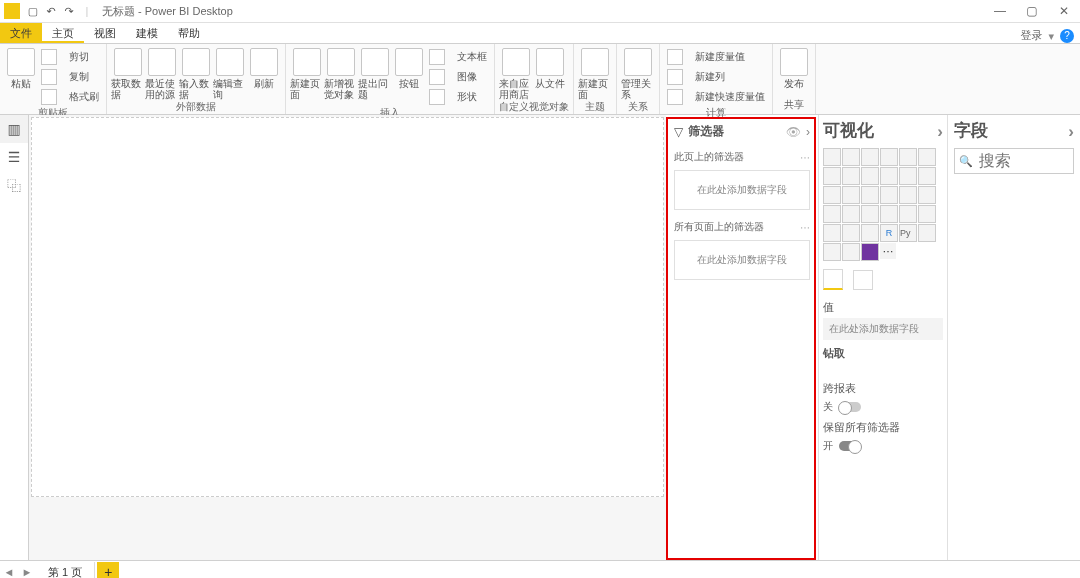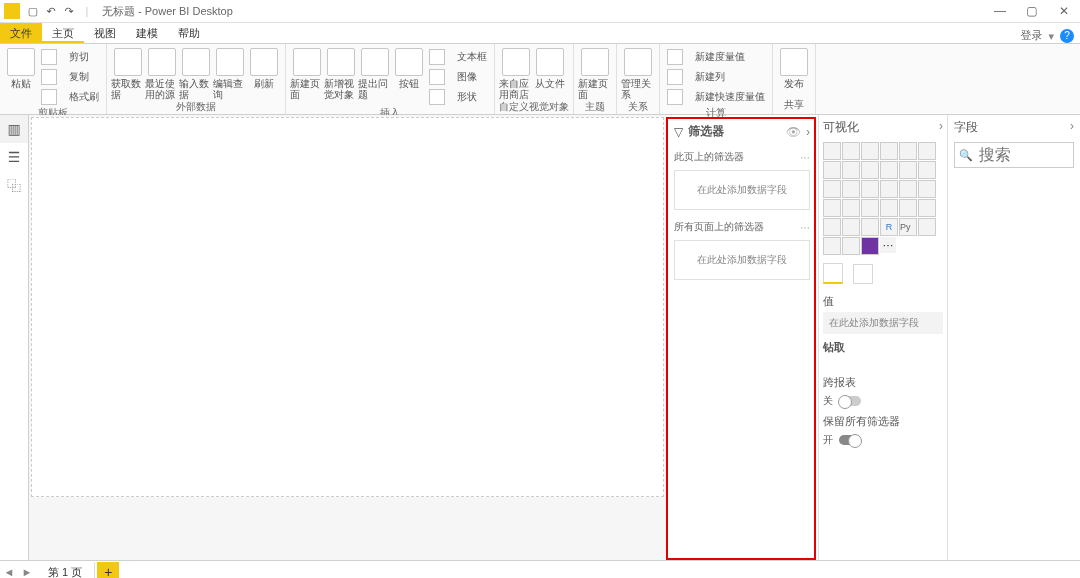--- a/index.html
+++ b/index.html
@@ -31,21 +31,21 @@
 .view-btn.active{background:#f2f2f2}
 .canvas{flex:1;position:relative;background:#f6f6f6}
 .canvas-page{position:absolute;left:2px;top:2px;right:2px;height:378px;background:#fff;border:1px dashed #ccc}
 .filters-pane{width:136px;border:2px solid #e40000;background:#fff;padding:4px 4px 4px 6px;display:flex;flex-direction:column;margin:2px 2px 0 0;font-size:11px}
 .pane-header{display:flex;align-items:center;gap:5px;color:#555;font-size:12px}
 .pane-header .spacer{flex:1}
 .section-title{color:#666;font-size:10px;margin-top:10px;display:flex;align-items:center}
 .section-title .spacer{flex:1}
 .drop-box{border:1px solid #e0e0e0;background:#fff;color:#888;text-align:center;padding:12px 4px;font-size:10px;margin-top:6px}
 .viz-pane{width:120px;border-left:1px solid #e0e0e0;padding:4px 4px 0;background:#fff;display:flex;flex-direction:column}
-.viz-header{display:flex;align-items:flex-start;color:#555;font-size:12px;font-weight:normal}
+.viz-header{display:flex;align-items:flex-end;color:#555;font-size:17px;font-weight:bold}
 .viz-header .chev{margin-left:auto;color:#888}
 .viz-grid{display:flex;flex-wrap:wrap;gap:1px;margin-top:6px}
 .viz-chip{width:16px;height:16px;border:1px solid #ccc;background:#f3f3f3;cursor:pointer}
 .small-tabs{display:flex;gap:10px;margin:8px 0 4px;align-items:center}
 .small-tabs .tab-ico{width:18px;height:18px;border:1px solid #d8d8d8;cursor:pointer}
 .sub-label{color:#555;font-size:11px;margin-top:6px}
 .sub-drop{background:#f3f3f3;color:#888;font-size:10px;padding:4px 6px;margin-top:3px}
 .toggle-row{display:flex;align-items:center;gap:6px;font-size:10px;color:#555;margin-top:4px}
 .toggle{width:22px;height:10px;background:#ccc;border-radius:5px;position:relative}
 .toggle::after{content:"";position:absolute;top:-1px;width:12px;height:12px;background:#fff;border:1px solid #999;border-radius:50%}

